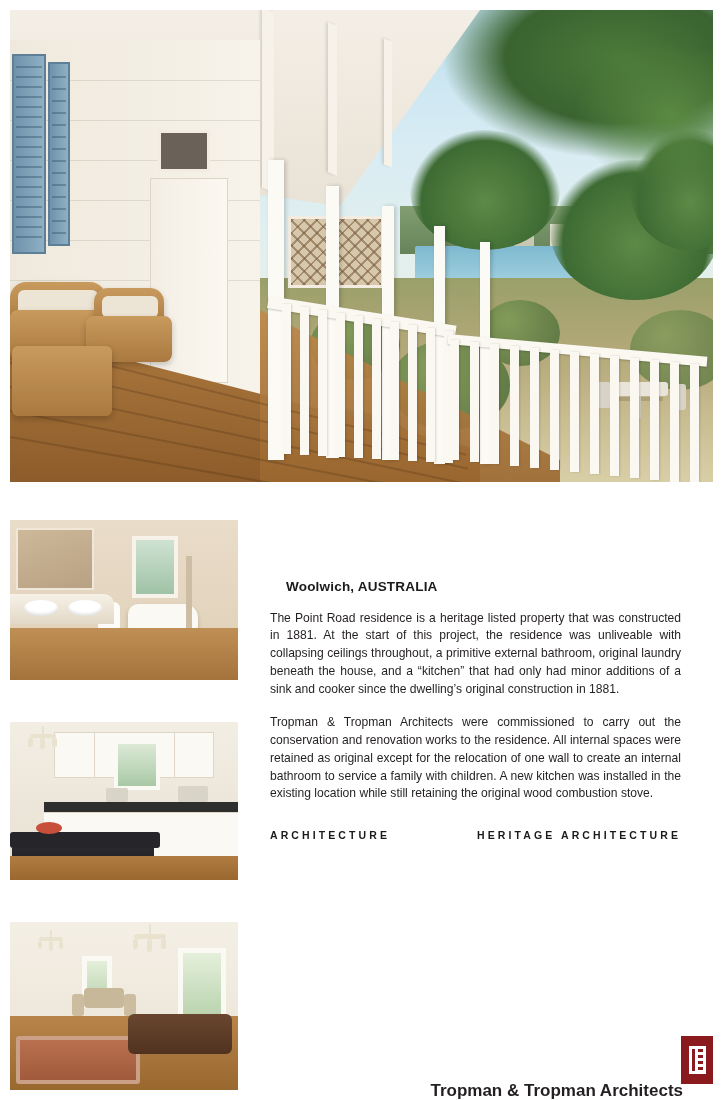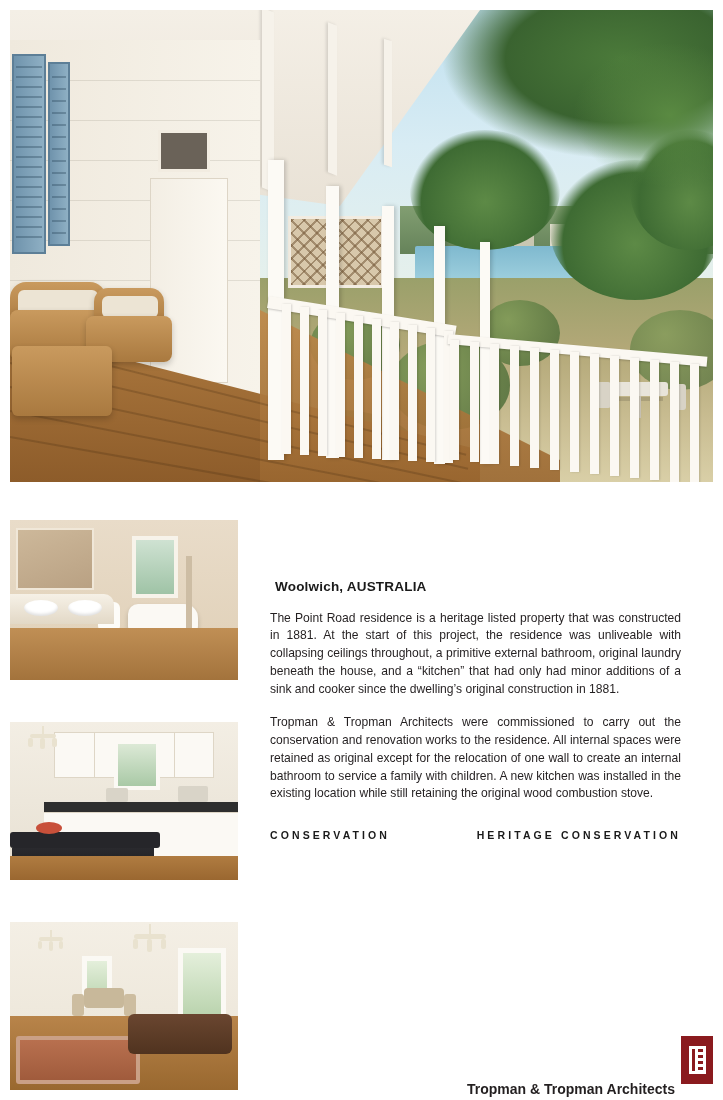--- a/index.html
+++ b/index.html
@@ -229,21 +229,21 @@
     font-weight: bold;
     line-height: 1.22;
     letter-spacing: -0.2px;
     color: #1a1a1a;
     margin: 0;
   }
   .subtitle {
     font-size: 13.5px;
     font-weight: bold;
     color: #1a1a1a;
-    margin: 8px 0 0 5px;
+    margin: 8px 0 0 16px;
     letter-spacing: .2px;
   }
   .para {
     font-size: 12.1px;
     line-height: 1.47;
     text-align: justify;
     color: #231f20;
     margin: 16px 0 0 0;
   }
   .para:first-of-type { margin-top: 22px; }
@@ -276,23 +276,23 @@
   }
   .logo-mark:before {
     content:""; position:absolute; left:3px; top:3px; width:3px; height:22px; background:#8a1a1e;
   }
   .logo-mark:after {
     content:""; position:absolute; left:9px; top:3px; width:5px; height:22px;
     background: repeating-linear-gradient(180deg,#8a1a1e 0 3px, #ffffff 3px 6px);
   }
   .footer-text {
     position: absolute;
-    right: 48px;
+    right: 40px;
     top: 1081px;
-    font-size: 14px;
+    font-size: 17px;
     font-weight: bold;
     color: #231f20;
     text-align: right;
   }
 </style>
 </head>
 <body>
 
 <div class="hero">
   <div class="hero-scene">
@@ -492,21 +492,21 @@
 <div class="content">
   <h1 class="title">
     <br>
   </h1>
   <p class="subtitle">Woolwich,  AUSTRALIA</p>
 
   <p class="para">The Point Road residence is a heritage listed property that was constructed in 1881.  At the start of this project, the residence was unliveable with collapsing ceilings throughout, a primitive external bathroom, original laundry beneath the house, and a “kitchen” that had only had minor additions of a sink and cooker since the dwelling’s original construction in 1881.</p>
   <p class="para">Tropman &amp; Tropman Architects were commissioned to carry out the conservation and renovation works to the residence.  All internal spaces were retained as original except for the relocation of one wall to create an internal bathroom to service a family with children.  A new kitchen was installed in the existing location while still retaining the original wood combustion stove.</p>
 
   <div class="tags">
-    <span>CONSERVATION</span>
-    <span>HERITAGE CONSERVATION</span>
+    <span>ARCHITECTURE</span>
+    <span>HERITAGE ARCHITECTURE</span>
   </div>
 </div>
 
 <div class="logo-box">
   <div class="logo-mark"></div>
 </div>
 <div class="footer-text">Tropman &amp; Tropman Architects</div>
 
 </body></html>

